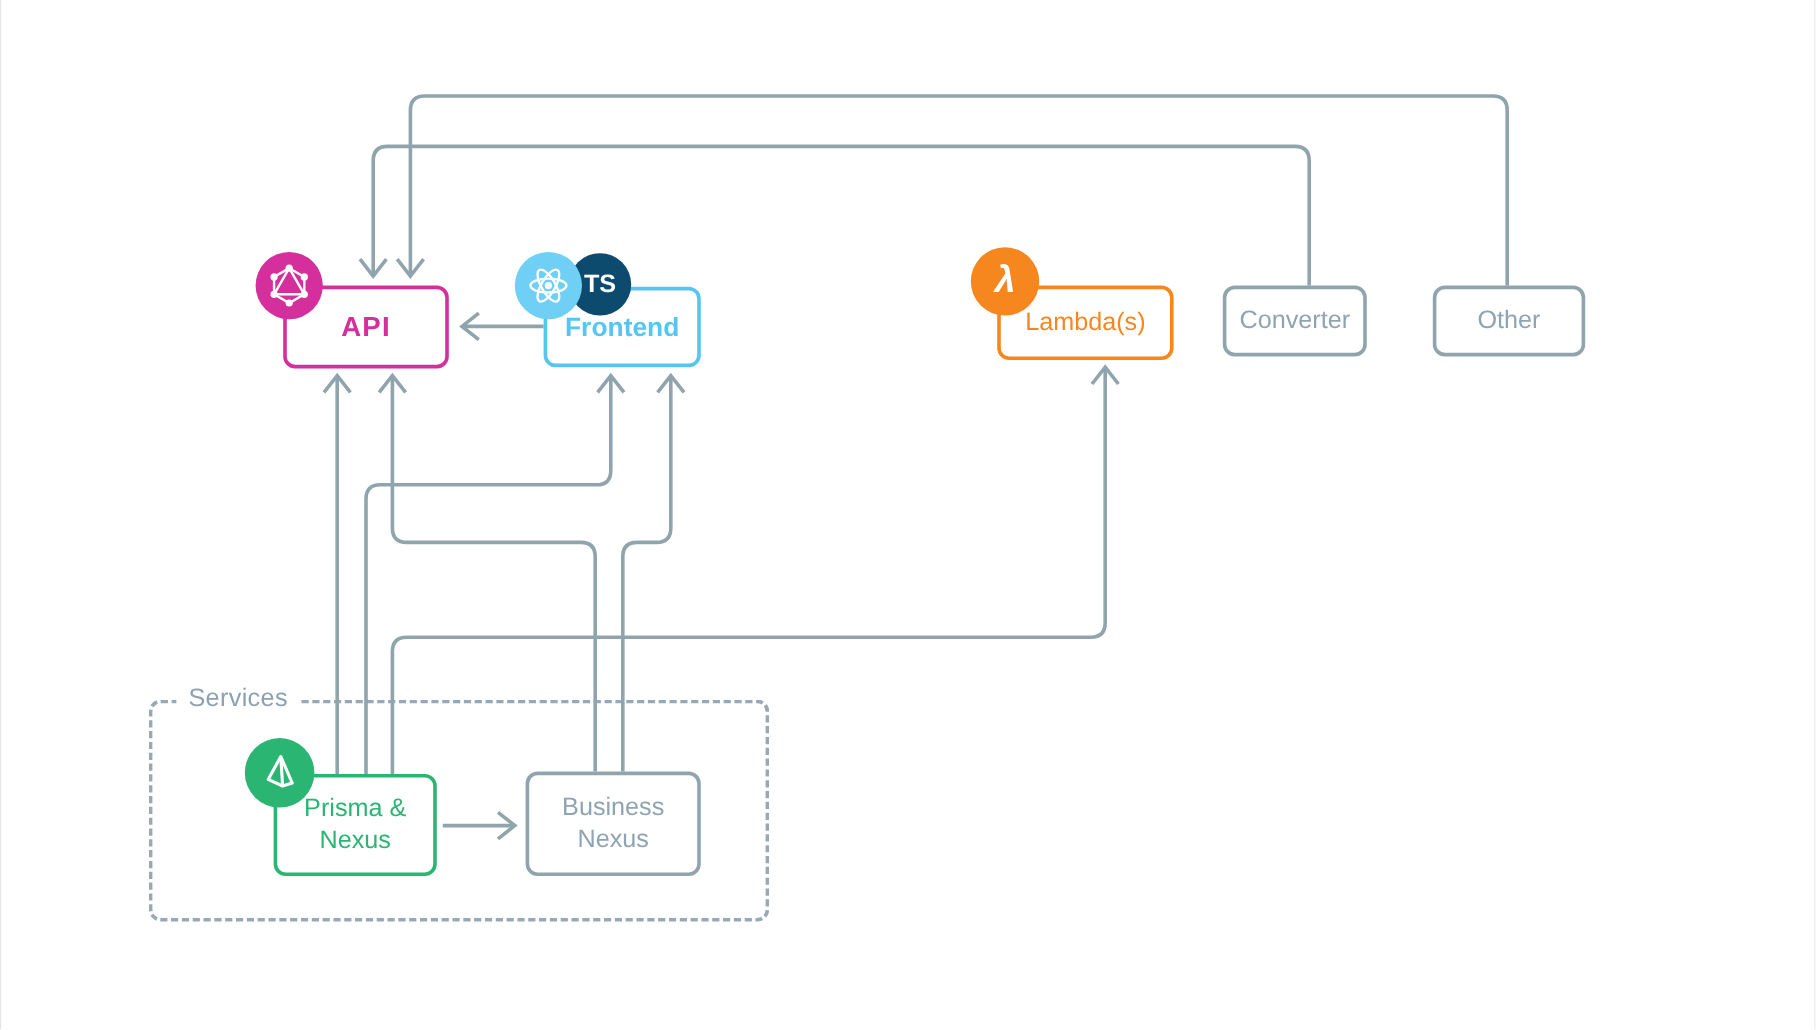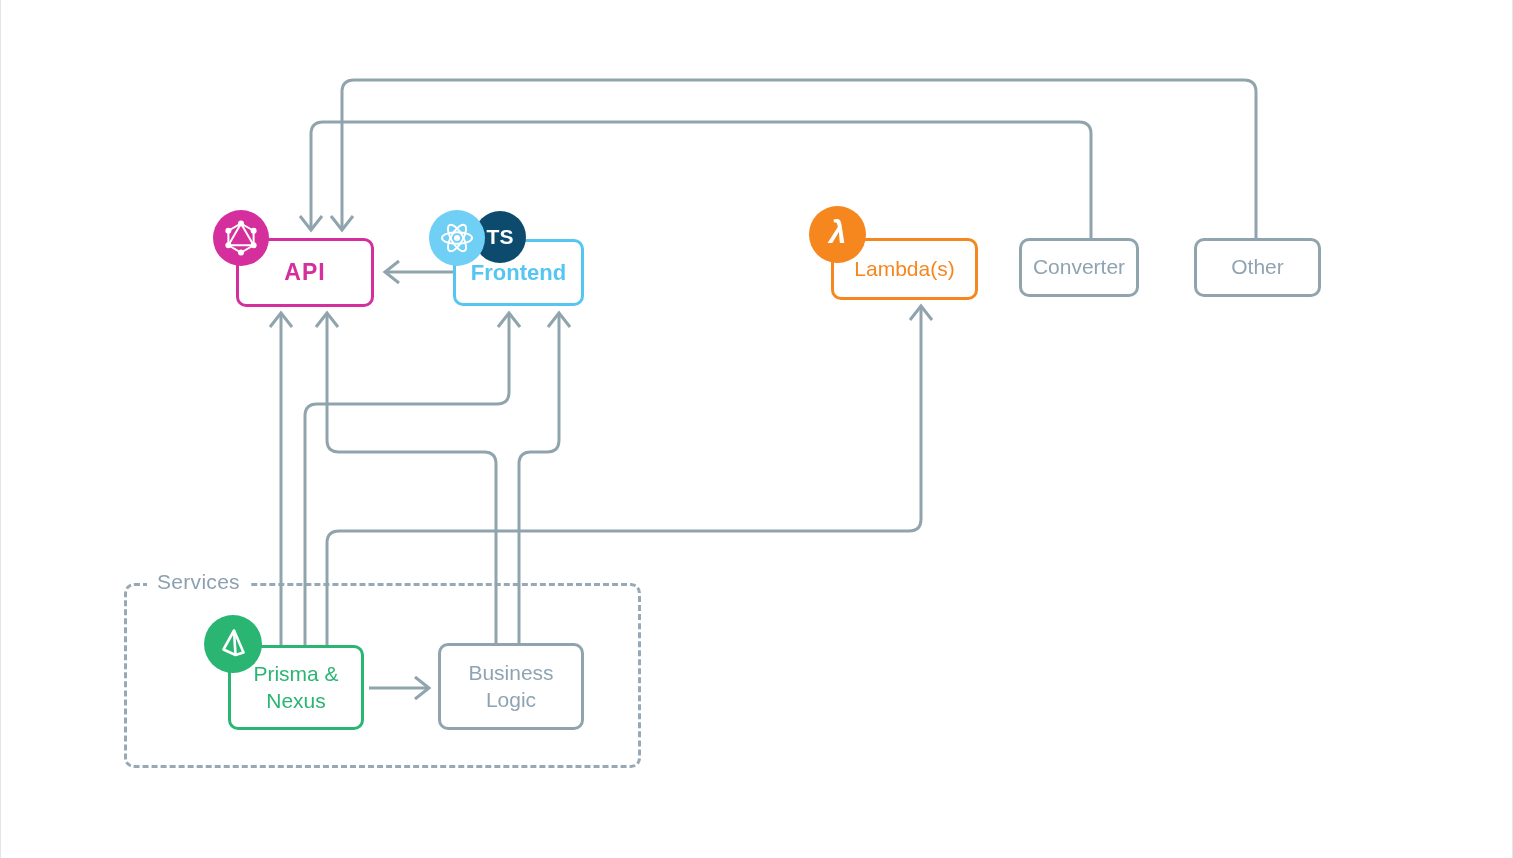--- a/index.html
+++ b/index.html
@@ -101,21 +101,21 @@
   <div class="node" id="node-converter">
     <span>Converter</span>
   </div>
   <div class="node" id="node-other">
     <span>Other</span>
   </div>
   <div class="node" id="node-prisma">
     <span>Prisma &amp; Nexus</span>
   </div>
   <div class="node" id="node-business-logic">
-    <span>Business Logic</span>
+    <span>Business Nexus</span>
   </div>
 
   <div class="badge" id="badge-ts">
     <span>TS</span>
   </div>
   <div class="badge" id="badge-react">
     <svg width="40" height="40" viewBox="0 0 40 40">
       <g fill="none" stroke="#ffffff" stroke-width="2">
         <ellipse cx="20" cy="20" rx="15" ry="5.8"></ellipse>
         <ellipse cx="20" cy="20" rx="15" ry="5.8" transform="rotate(60 20 20)"></ellipse>

